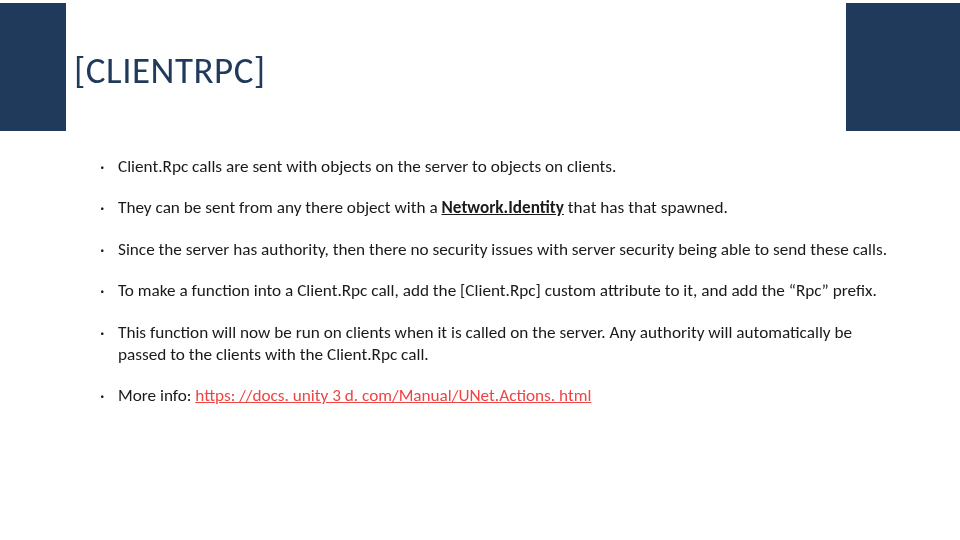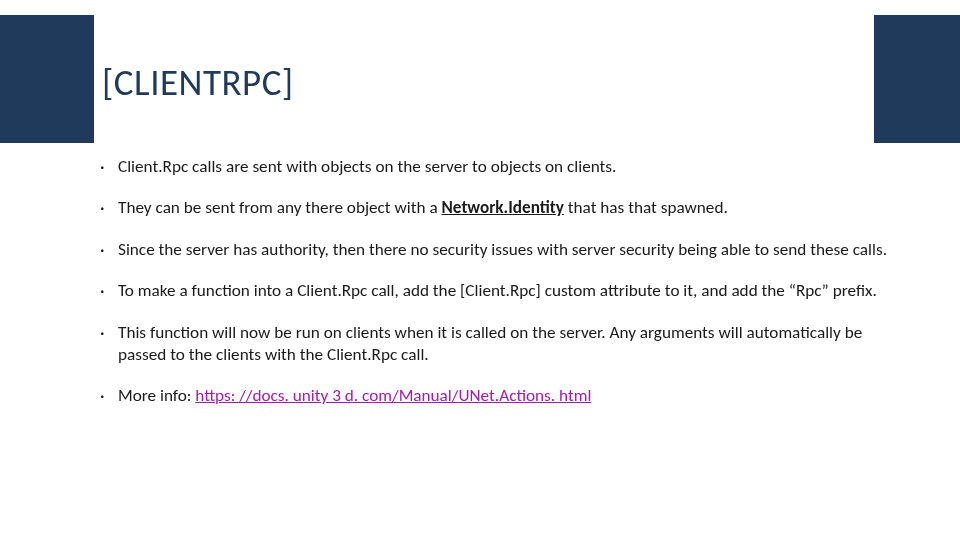--- a/index.html
+++ b/index.html
@@ -9,28 +9,28 @@
     background: #ffffff;
   }
   .slide {
     width: 960px;
     height: 540px;
     position: relative;
     background: #ffffff;
   }
   .title-band {
     position: absolute;
-    top: 15px;
+    top: 3px;
     left: 0;
     right: 0;
     height: 128px;
     background: #1f3a5a;
     display: flex;
     align-items: center;
-    padding-left: 94px;
+    padding-left: 66px;
   }
   .title-inner {
     background: #ffffff;
     height: 100%;
     width: 780px;
     display: flex;
     align-items: center;
     padding-left: 8px;
     padding-top: 6px;
   }
@@ -62,21 +62,21 @@
     flex: 0 0 auto;
     width: 18px;
     font-size: 18px;
     line-height: 1.3;
     color: #1a1a1a;
   }
   .bullet-text {
     flex: 1 1 auto;
   }
   .bullet-text a {
-    color: #a21caf;
+    color: #ef4444;
     text-decoration: underline;
   }
   .bold { font-weight: 600; text-decoration: underline; }
 </style>
 </head>
 <body>
 
 <div class="slide">
 
   <div class="title-band">
@@ -112,21 +112,21 @@
       <li class="bullet-item">
         <span class="bullet-marker">·</span>
         <span class="bullet-text">
           <span>To make a function into a Client.Rpc call, add the [Client.Rpc] custom attribute to it, and add the “Rpc” prefix.</span>
         </span>
       </li>
 
       <li class="bullet-item">
         <span class="bullet-marker">·</span>
         <span class="bullet-text">
-          <span>This function will now be run on clients when it is called on the server. Any arguments will automatically be passed to the clients with the Client.Rpc call.</span>
+          <span>This function will now be run on clients when it is called on the server. Any authority will automatically be passed to the clients with the Client.Rpc call.</span>
         </span>
       </li>
 
       <li class="bullet-item">
         <span class="bullet-marker">·</span>
         <span class="bullet-text">
           <span>More info: </span><a href="#">https: //docs. unity 3 d. com/Manual/UNet.Actions. html</a>
         </span>
       </li>
 

